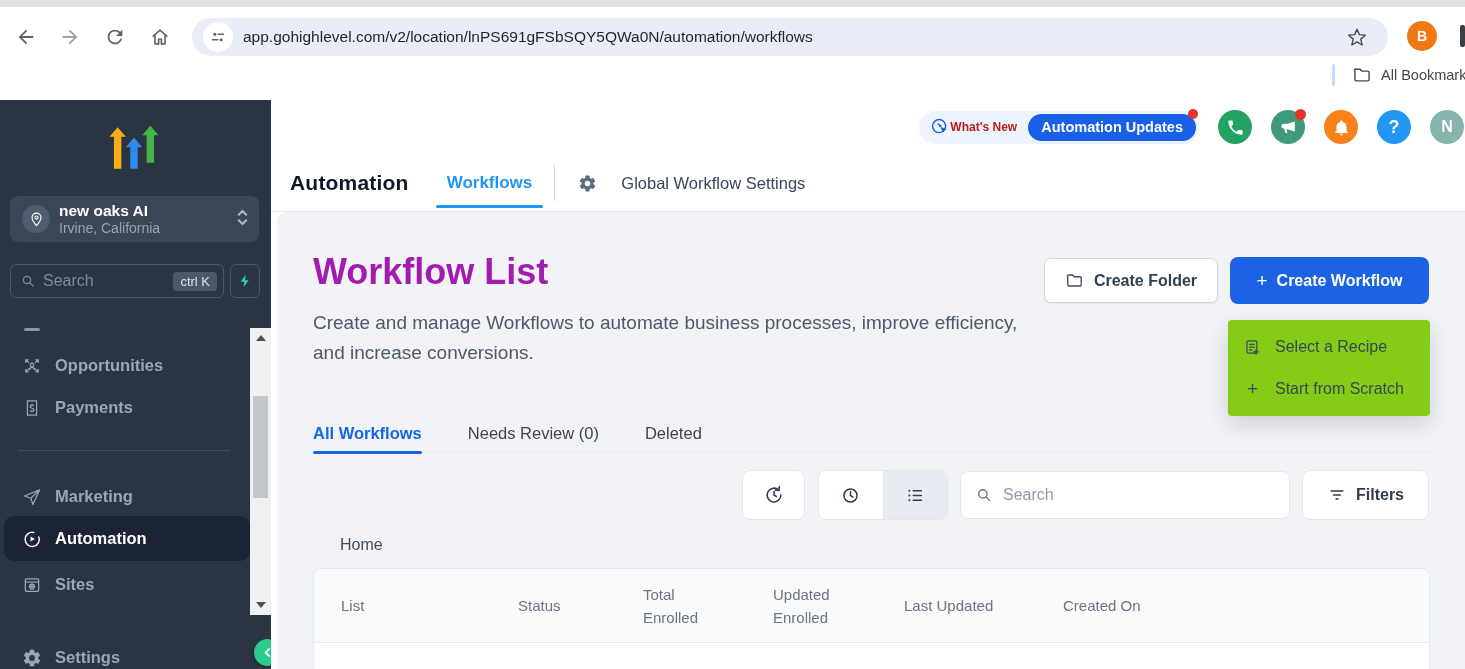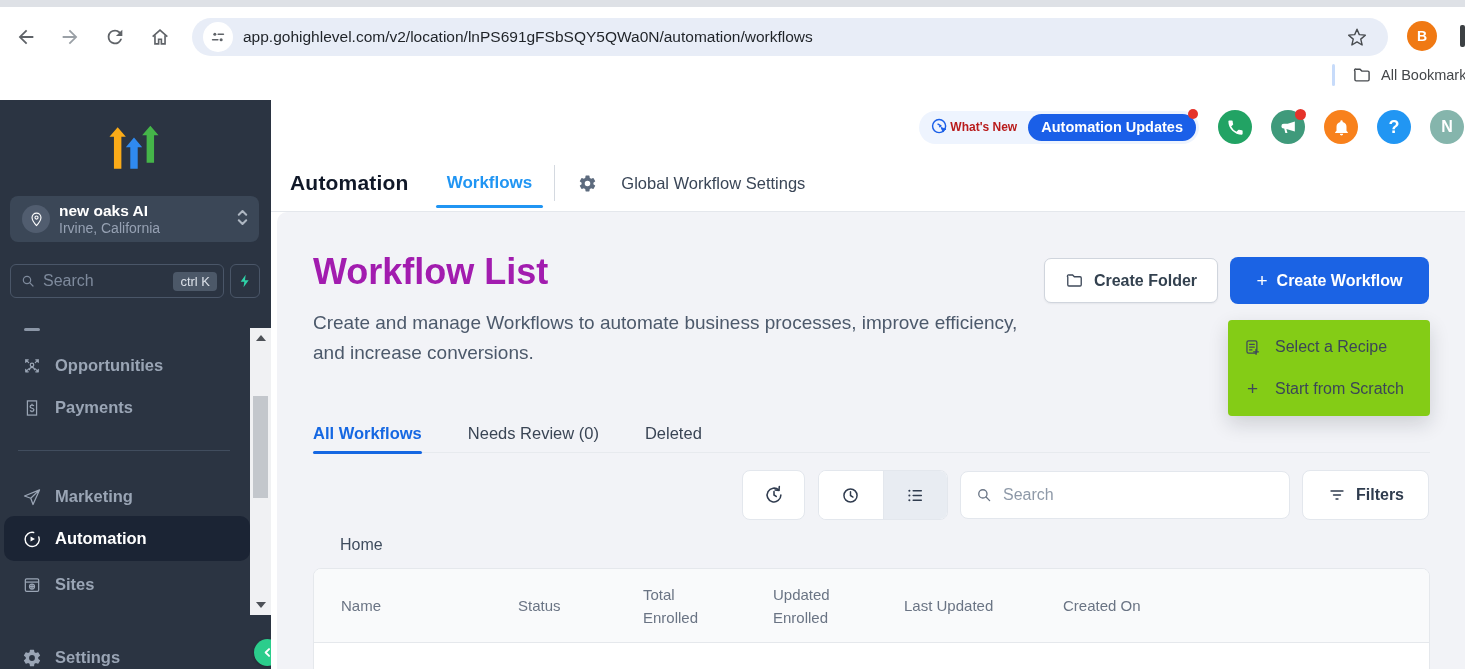--- a/index.html
+++ b/index.html
@@ -439,21 +439,21 @@
             <rect x="7" y="11.1" width="10" height="1.8" rx=".9"></rect>
             <rect x="10" y="16" width="4" height="1.8" rx=".9"></rect>
           </svg>
         <span>Filters</span>
       </button>
 
       <div class="crumb">Home</div>
 
       <div class="wtable">
         <div class="thead">
-          <div class="th c0">Name</div>
+          <div class="th c0">List</div>
           <div class="th c1">Status</div>
           <div class="th c2">Total Enrolled</div>
           <div class="th c3">Updated Enrolled</div>
           <div class="th c4">Last Updated</div>
           <div class="th c5">Created On</div>
         </div>
         <div class="trow"></div>
       </div>
     </div>
   </main>

